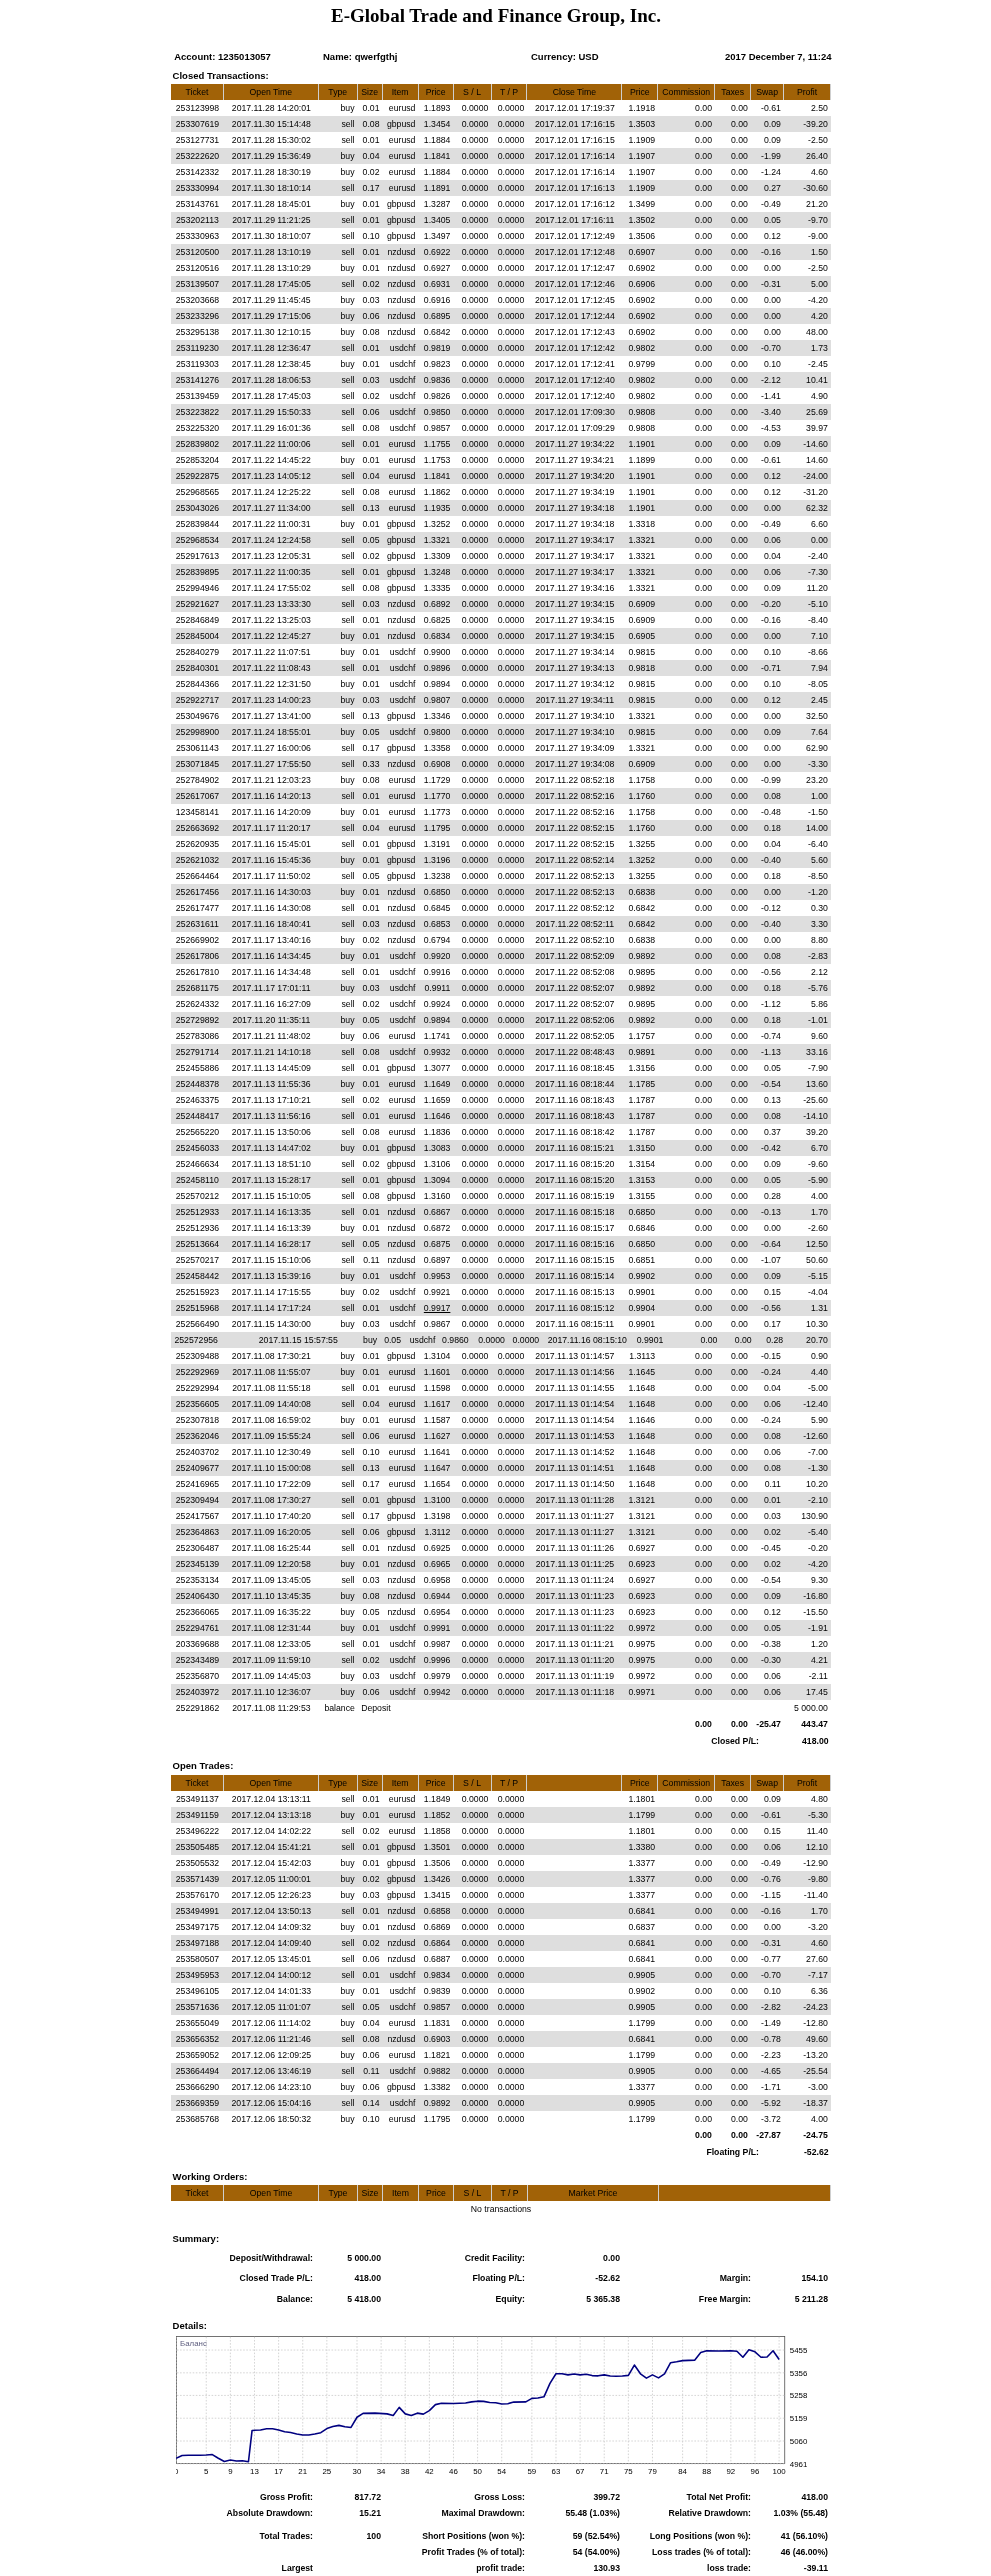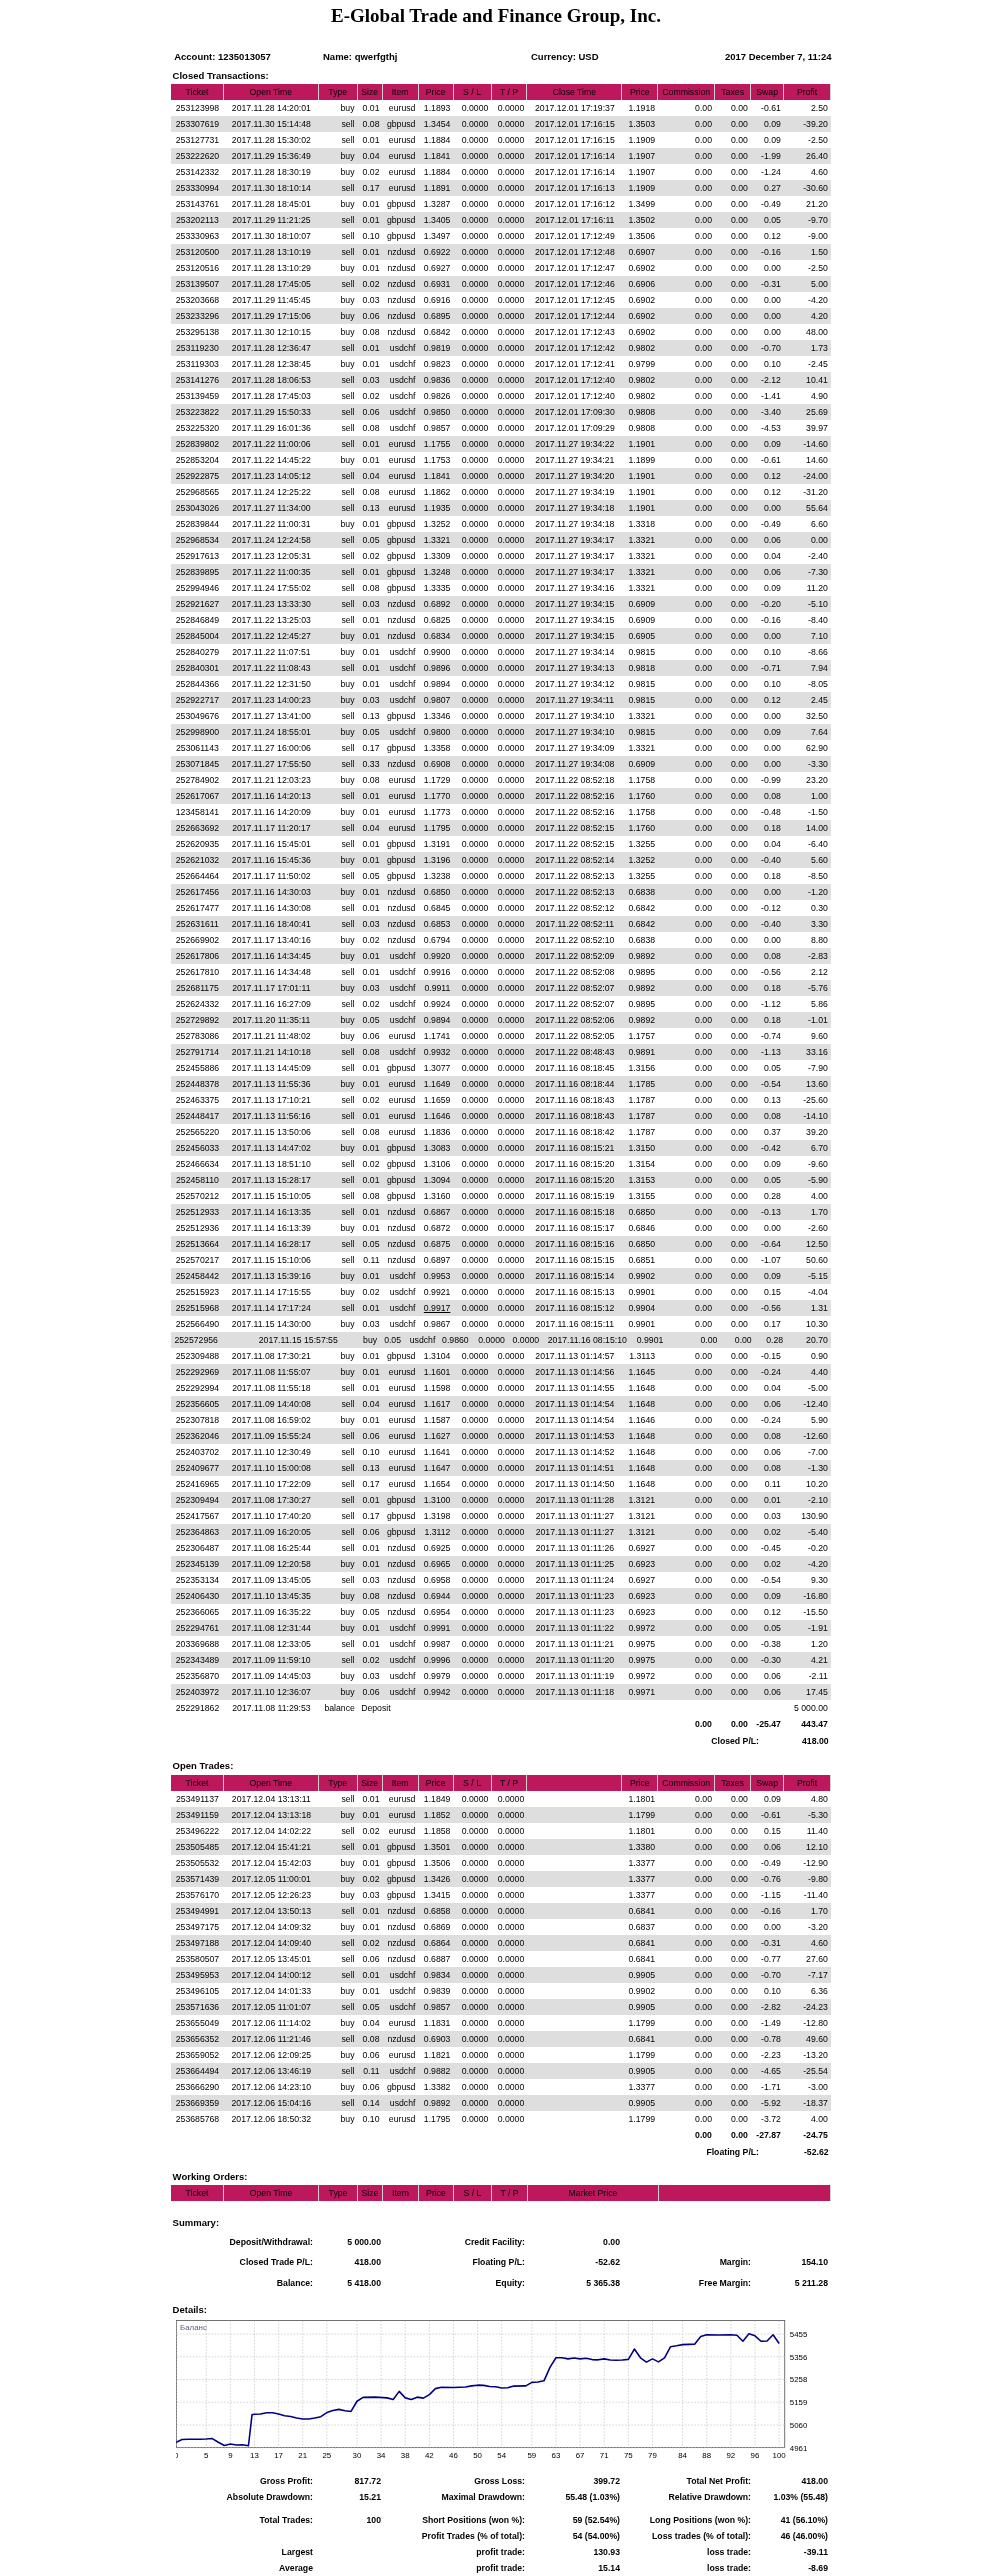--- a/index.html
+++ b/index.html
@@ -7,21 +7,21 @@
   .page{position:relative;width:992px;height:2576px;overflow:hidden;background:#fff;}
   .title{padding-top:4.7px;text-align:center;font-family:"Liberation Serif","DejaVu Serif",serif;font-weight:bold;font-size:19px;}
   .content{margin-left:171px;width:663px;}
   .acct-row{position:relative;height:12.6px;margin-top:24px;font-weight:bold;font-size:9.5px;}
   .acct-row .a-account{position:absolute;left:3.2px;}
   .acct-row .a-name{position:absolute;left:152px;}
   .acct-row .a-currency{position:absolute;left:360px;}
   .acct-row .a-date{position:absolute;right:2.4px;}
   .sec{font-weight:bold;font-size:9.5px;margin:6.3px 0 3.2px 1.6px;}
   .trow{display:flex;width:660px;height:16px;line-height:16px;font-size:8.7px;}
-  .thead{background:#be185d;}
+  .thead{background:#a16207;}
   .thead .tcell{text-align:center;border-right:0.8px solid #cfcfcf;}
   .alt{background:#dedede;}
   .tcell{box-sizing:border-box;padding:0 3.2px;white-space:nowrap;overflow:hidden;}
   .num{text-align:right;}
   .ctr{text-align:center;}
   .lft{text-align:left;}
   .totals .tcell{font-weight:bold;}
   .plline{display:flex;width:660px;height:16px;line-height:16px;font-weight:bold;font-size:8.7px;margin-top:1.6px;}
   .pllabel{width:588px;text-align:right;}
   .plvalue{flex:1;text-align:right;padding-right:2.4px;}
@@ -471,21 +471,21 @@
           <div class="tcell num" style="width: 25px;">0.13</div>
           <div class="tcell num" style="width: 36px;">eurusd</div>
           <div class="tcell num" style="width: 35px;">1.1935</div>
           <div class="tcell num" style="width: 38px;">0.0000</div>
           <div class="tcell num" style="width: 36px;">0.0000</div>
           <div class="tcell ctr" style="width: 95px;">2017.11.27 19:34:18</div>
           <div class="tcell num" style="width: 36px;">1.1901</div>
           <div class="tcell num" style="width: 57px;">0.00</div>
           <div class="tcell num" style="width: 36px;">0.00</div>
           <div class="tcell num" style="width: 33px;">0.00</div>
-          <div class="tcell num" style="width: 47px;">55.64</div>
+          <div class="tcell num" style="width: 47px;">62.32</div>
         </div>
         <div class="trow">
           <div class="tcell ctr" style="width: 53px;">252839844</div>
           <div class="tcell ctr" style="width: 95px;">2017.11.22 11:00:31</div>
           <div class="tcell num" style="width: 39px;">buy</div>
           <div class="tcell num" style="width: 25px;">0.01</div>
           <div class="tcell num" style="width: 36px;">gbpusd</div>
           <div class="tcell num" style="width: 35px;">1.3252</div>
           <div class="tcell num" style="width: 38px;">0.0000</div>
           <div class="tcell num" style="width: 36px;">0.0000</div>
@@ -2059,20 +2059,21 @@
           <div class="tcell ctr" style="width: 39px;">Type</div>
           <div class="tcell ctr" style="width: 25px;">Size</div>
           <div class="tcell ctr" style="width: 36px;">Item</div>
           <div class="tcell ctr" style="width: 35px;">Price</div>
           <div class="tcell ctr" style="width: 38px;">S / L</div>
           <div class="tcell ctr" style="width: 36px;">T / P</div>
           <div class="tcell ctr" style="width: 131px;">Market Price</div>
           <div class="tcell ctr" style="width: 172px;"></div>
         </div>
       </div>
+    <div class="notrans">No transactions</div>
 
     <div class="sec" style="margin-top:16px">Summary:</div>
     <div id="summary-grid" class="sum">
         <div class="srow">
           <div class="scell" style="width: 142px;">Deposit/Withdrawal:</div>
           <div class="scell" style="width: 68px;">5 000.00</div>
           <div class="scell" style="width: 144px;">Credit Facility:</div>
           <div class="scell" style="width: 95px;">0.00</div>
           <div class="scell" style="width: 131px;"></div>
           <div class="scell" style="width: 77px;"></div>

